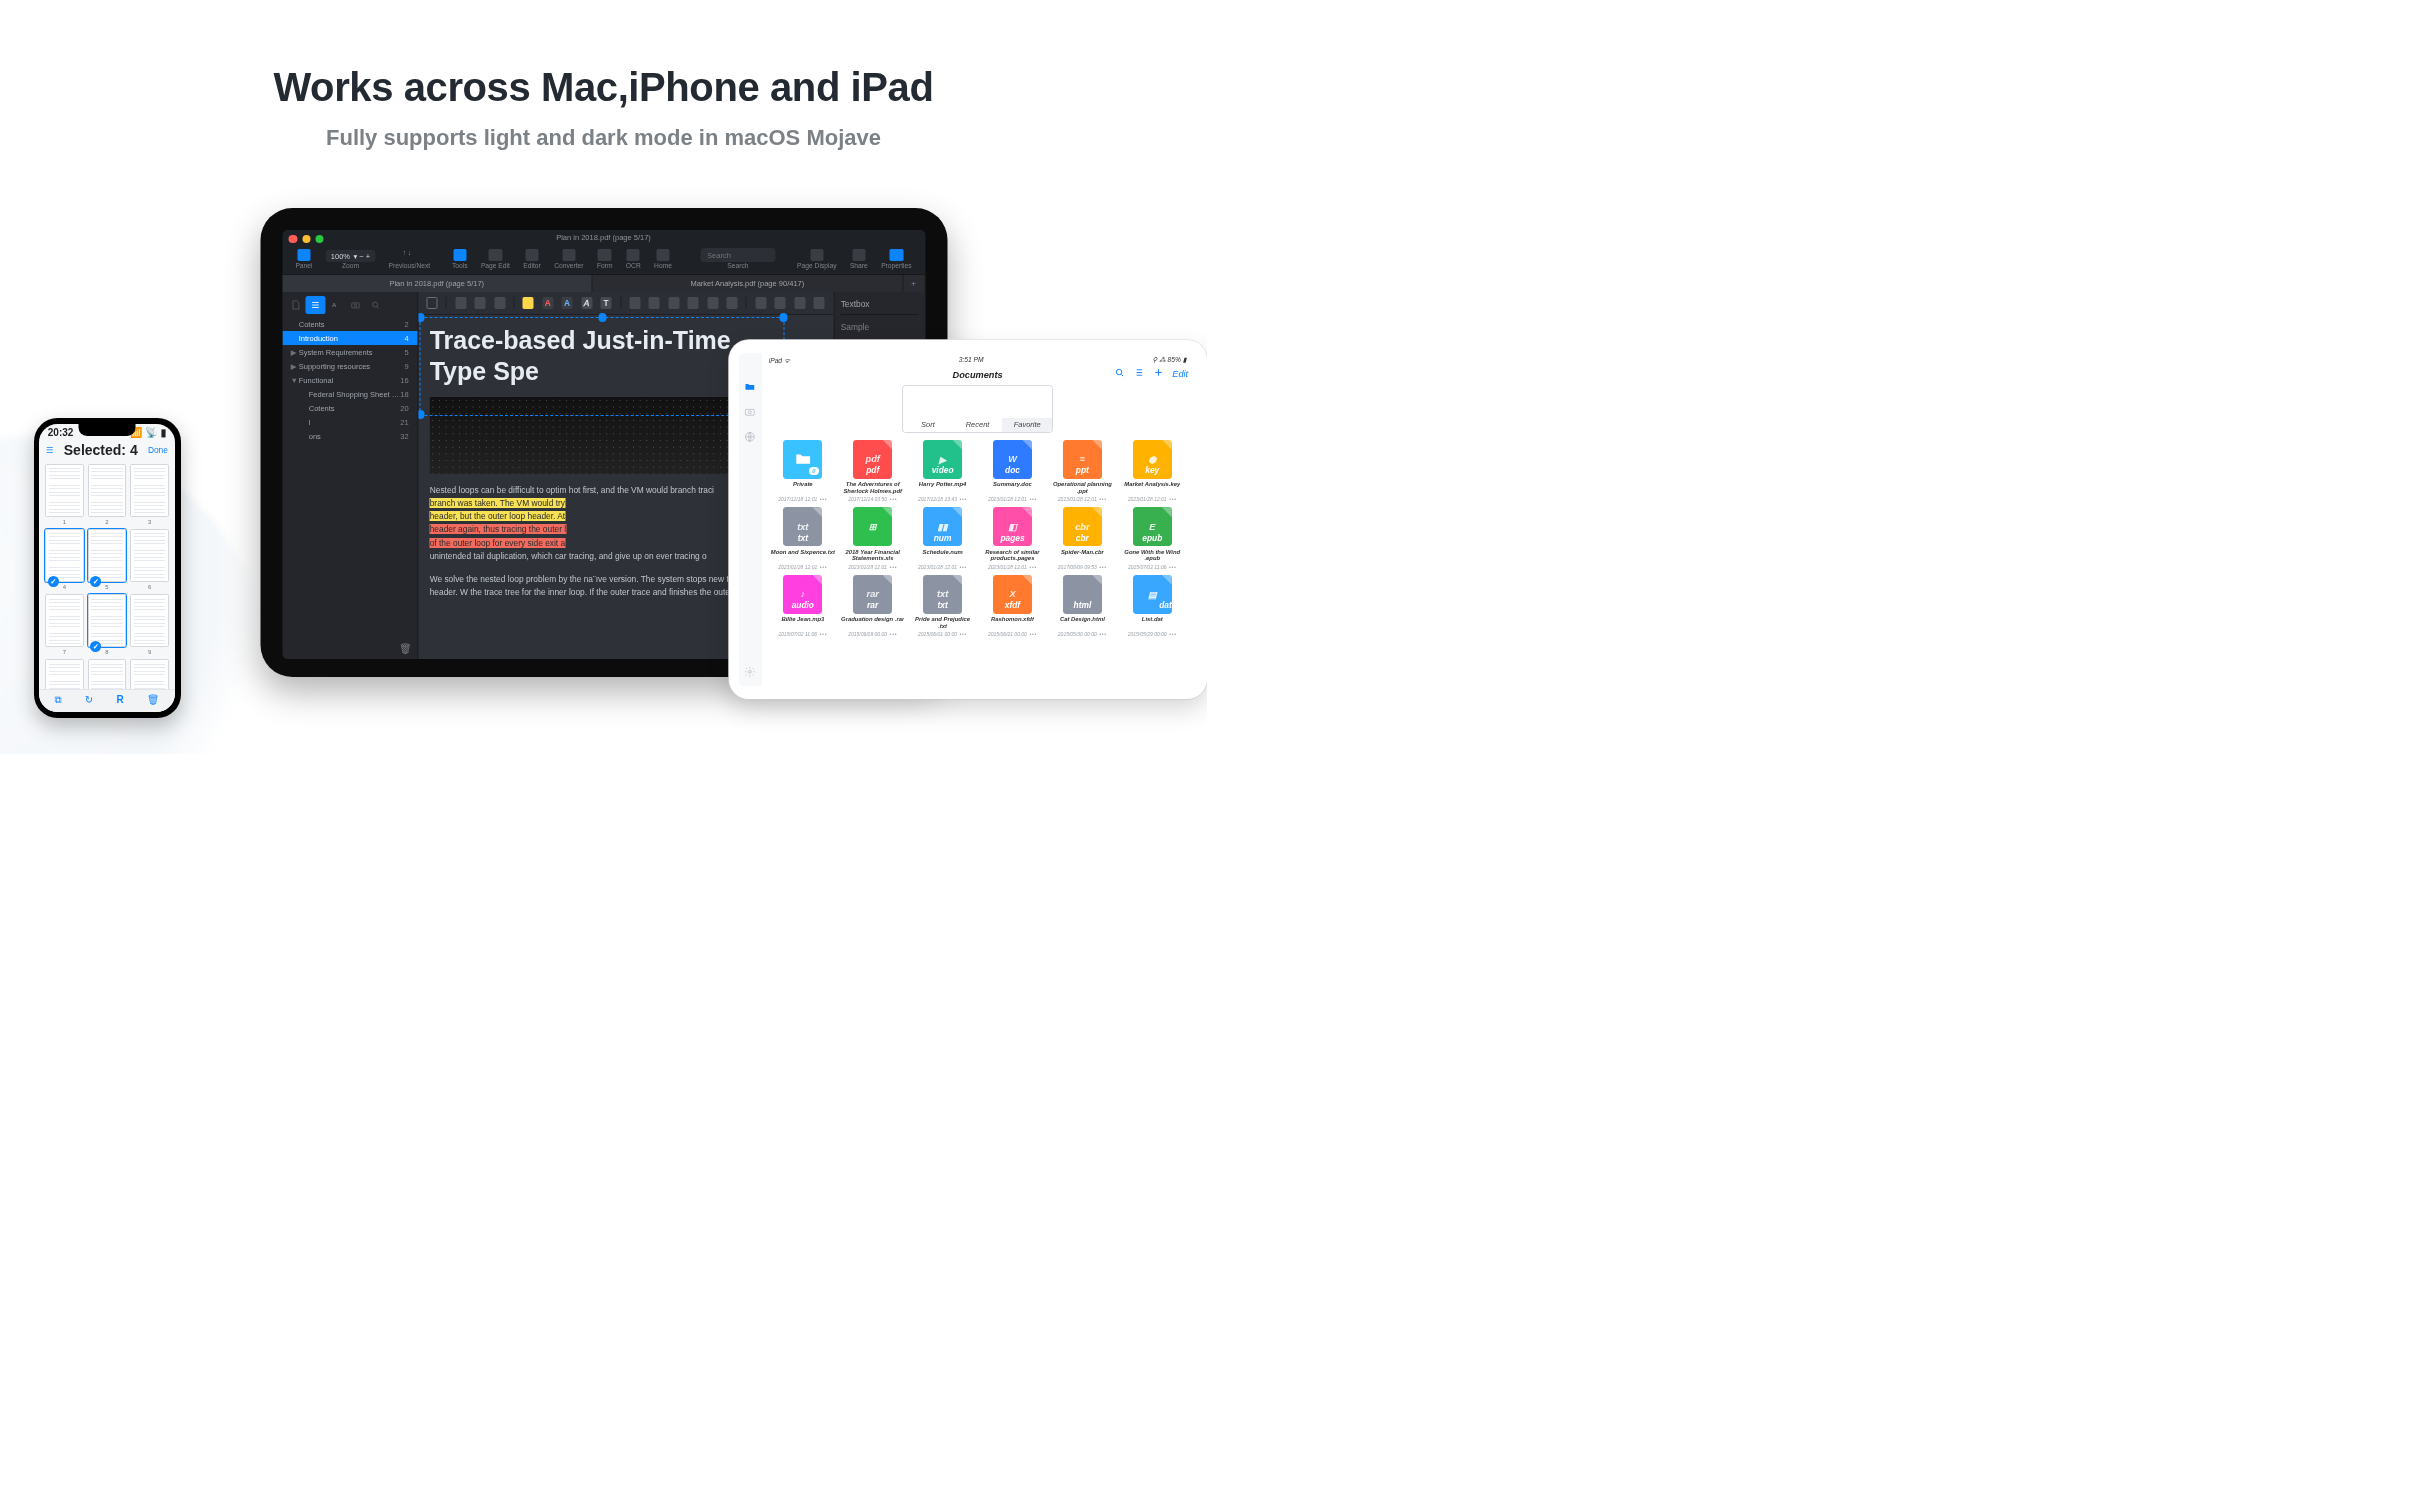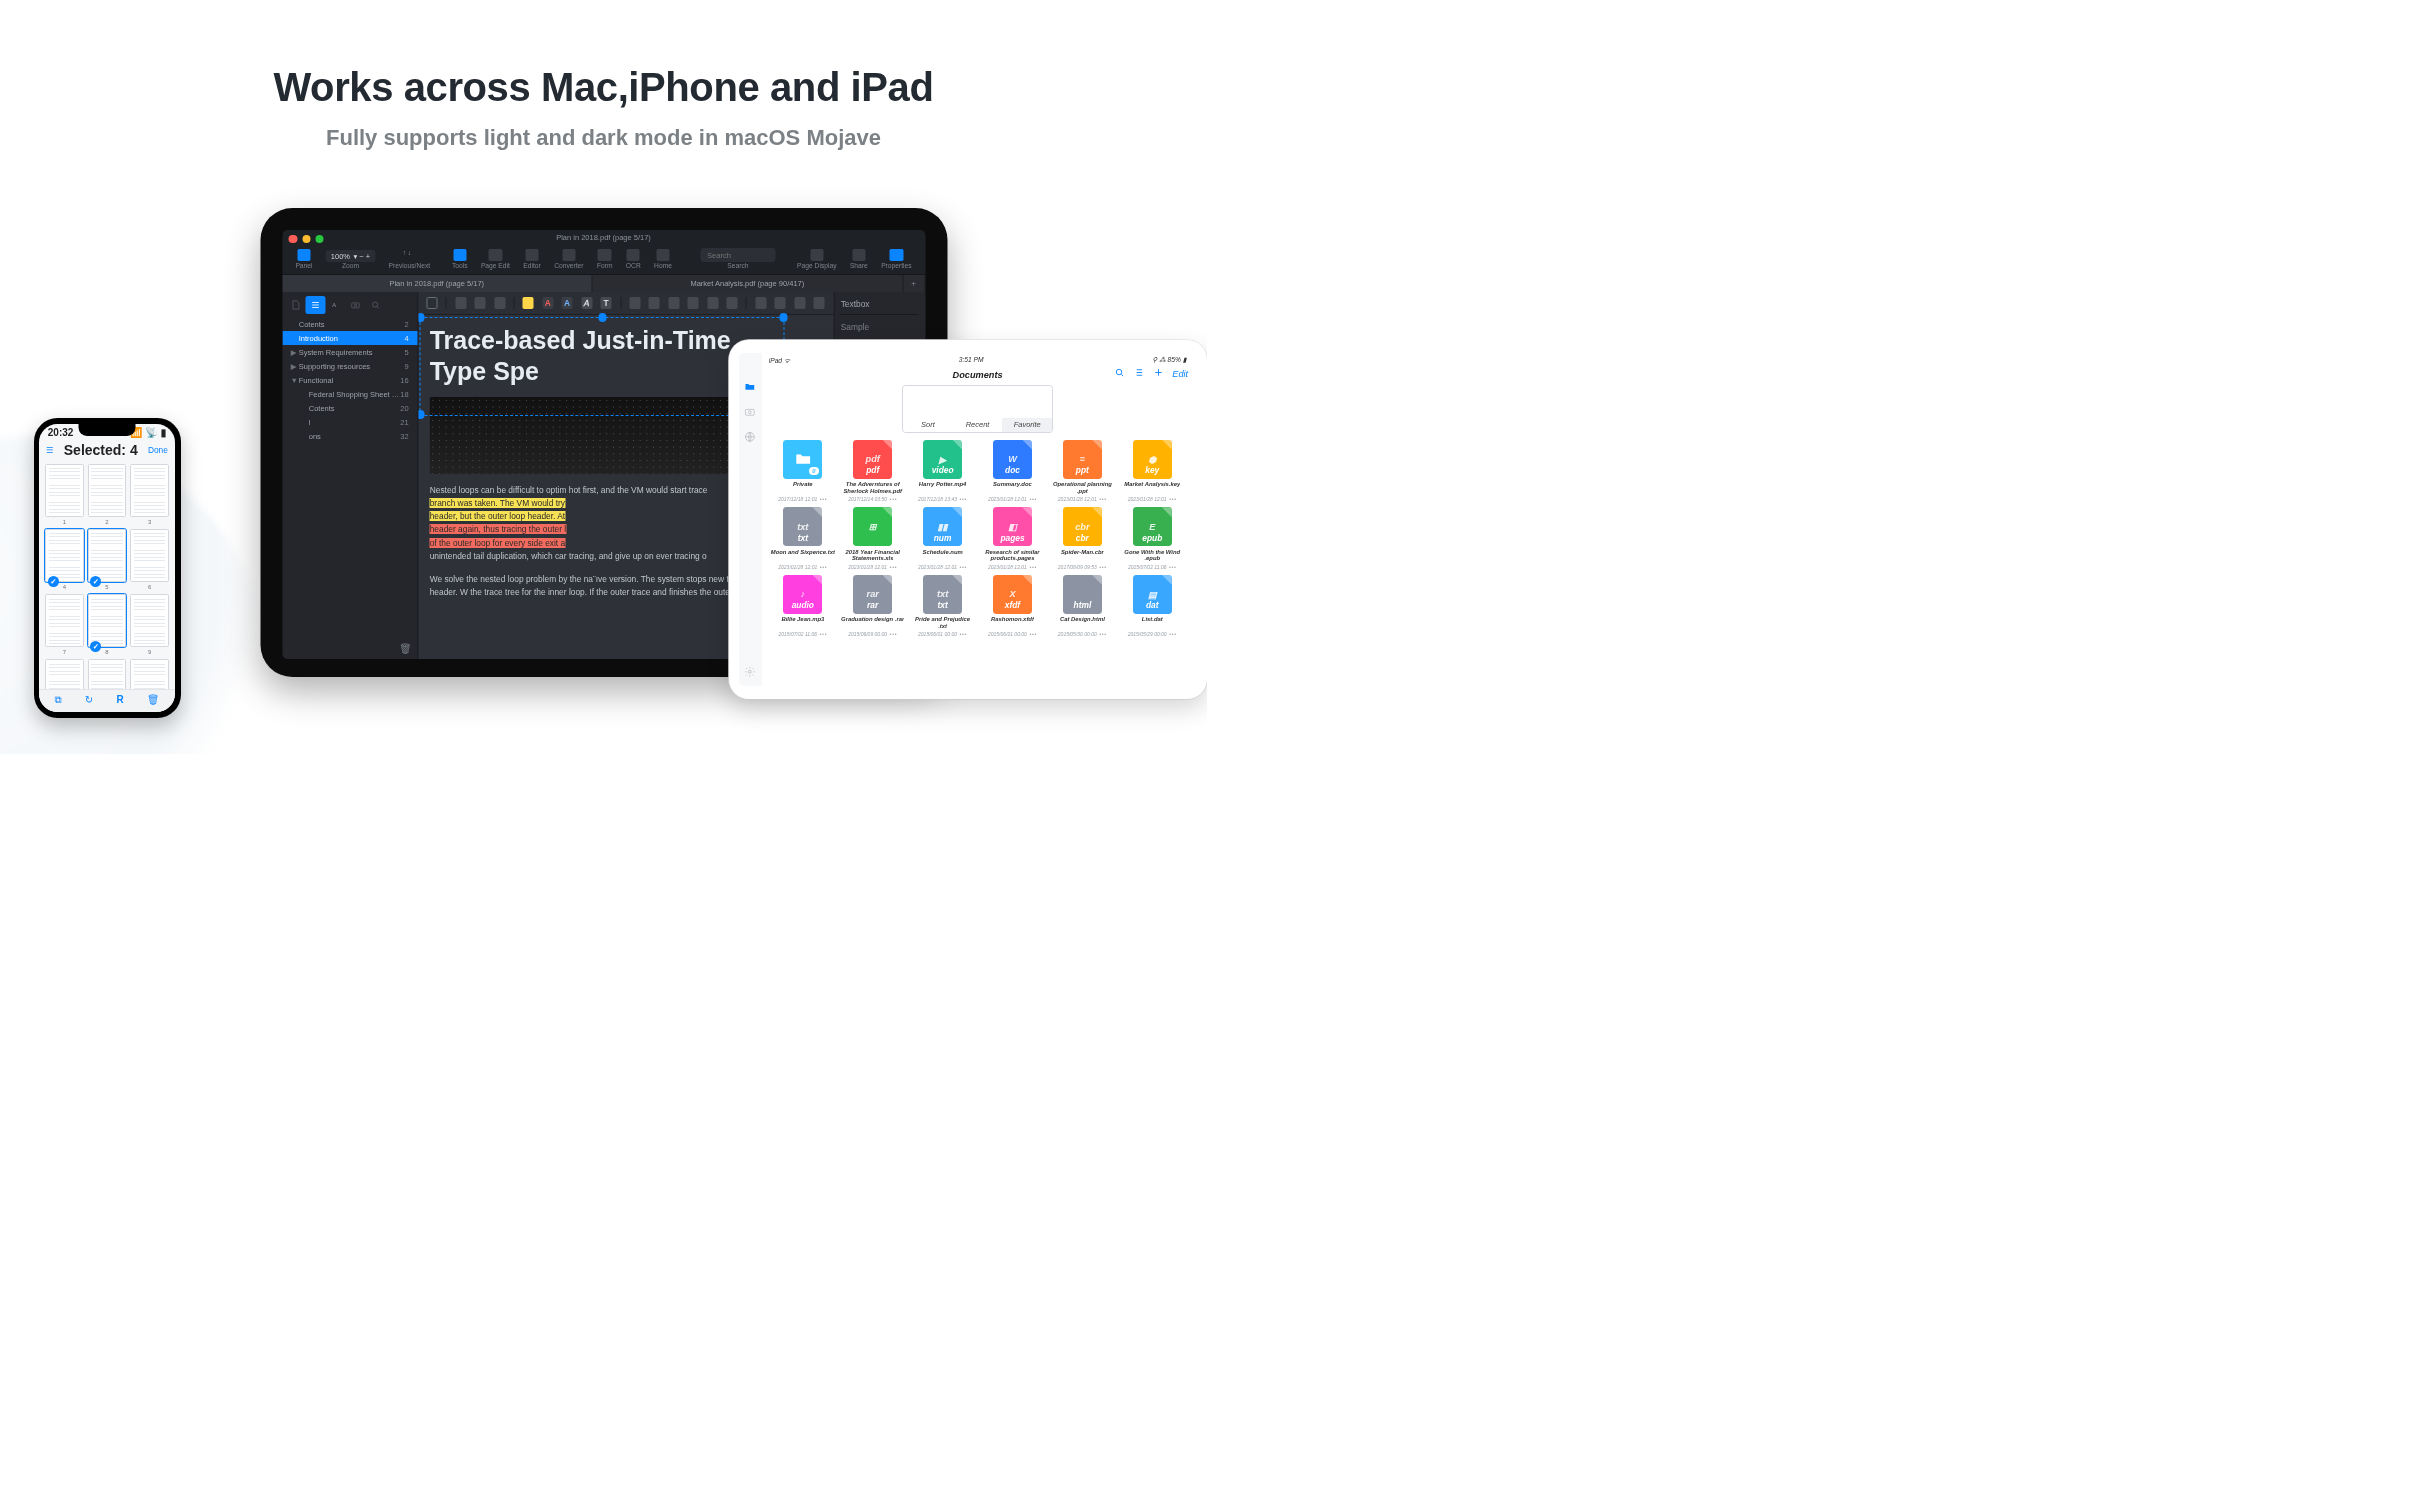--- a/index.html
+++ b/index.html
@@ -315,21 +315,21 @@
               <div class="sel-handle" style="right:-4.2px;top:-4.2px;"></div>
               <div class="sel-handle" style="left:-4.2px;bottom:-4.2px;"></div>
               <div class="sel-handle" style="right:-4.2px;bottom:-4.2px;"></div>
               <div class="sel-handle" style="left:50%;margin-left:-4.2px;top:-4.2px;"></div>
             </div>
             <div class="doc-h1">
               <span>Trace-based Just-in-Time</span><br><span>Type Spe</span>
             </div>
             <div class="doc-swirl"></div>
             <div class="doc-para">
-              <span>Nested loops can be difficult to optim hot first, and the VM would start trace</span><br>
+              <span>Nested loops can be difficult to optim hot first, and the VM would branch traci</span><br>
               <span class="hl-y">branch was taken. The VM would try</span><br>
               <span class="hl-y">header, but the outer loop header. At</span><br>
               <span class="hl-r">header again, thus tracing the outer l</span><br>
               <span class="hl-r">of the outer loop for every side exit a</span><br>
               <span>unintended tail duplication, which car tracing, and give up on ever tracing o</span>
             </div>
             <div class="doc-para">We solve the nested loop problem by the na¨ıve version. The system stops new trace at the outer loop header. W the trace tree for the inner loop. If the outer trace and finishes the outer tra</div>
           </div>
         </div>
 
@@ -647,21 +647,21 @@
                 <span style="opacity:.85;"></span>
               </div>
               <div class="file-name">Cat Design.html</div>
               <div class="file-meta">
                 <span>2015/05/30 00:00</span>
                 <span class="dots">•••</span>
               </div>
             </div>
             <div class="file">
               <div class="file-ic" style="background:#3aa7ff">
-                <span style="position:absolute;bottom:3.4px;left:0;right:0;text-align:center;font-size:8.4px;">dat</span>
+                <span style="position:absolute;bottom:3.4px;left:0;right:0;text-align:right;font-size:8.4px;">dat</span>
                 <span style="opacity:.85;">▤</span>
               </div>
               <div class="file-name">List.dat</div>
               <div class="file-meta">
                 <span>2015/05/29 00:00</span>
                 <span class="dots">•••</span>
               </div>
             </div>
           </div>
       </div>

